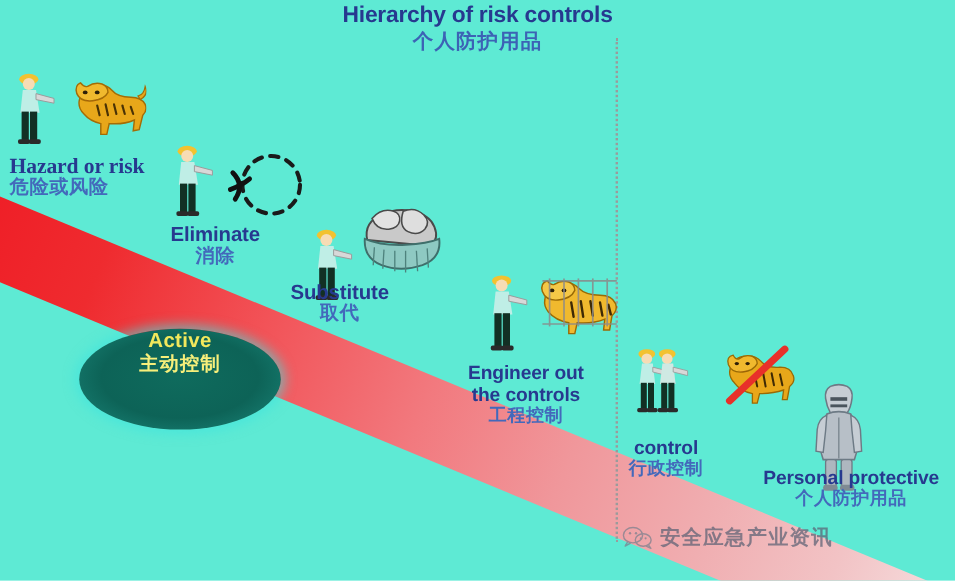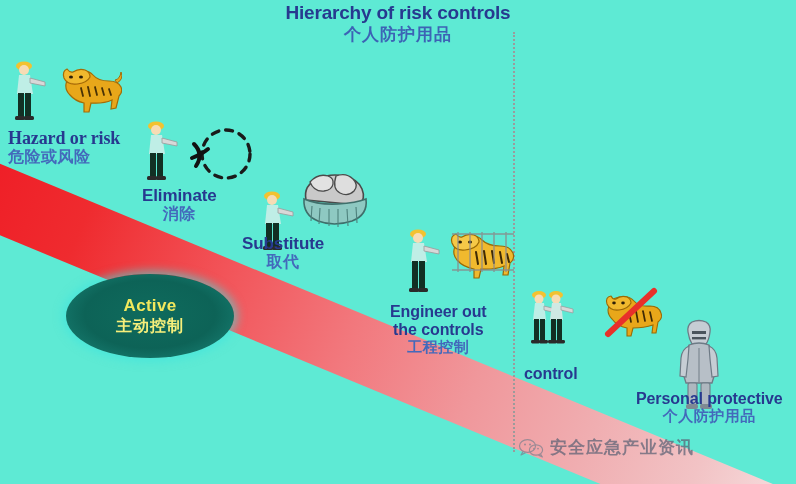--- a/index.html
+++ b/index.html
@@ -118,21 +118,20 @@
     position: absolute;
     left: 66px; top: 274px;
     width: 168px; height: 84px;
     border-radius: 50%;
     background: radial-gradient(ellipse at 50% 48%, #0f6b5d 0%, #0d6357 55%, #14766a 78%, #2fd8cf 97%, rgba(90,240,235,0.35) 100%);
     box-shadow: 0 0 9px 4px rgba(60,228,222,0.55);
     z-index: 7;
     display: flex;
     flex-direction: column;
     align-items: center;
-    justify-content: center;
   }
   .active-oval .en {
     font-size: 17px; font-weight: bold; color: #f2e85c;
     line-height: 20px; letter-spacing: 0.3px;
   }
   .active-oval .zh {
     font-size: 16px; font-weight: bold; color: #f7ef7a;
     line-height: 20px; letter-spacing: 1px;
   }
 
@@ -346,20 +345,21 @@
   </div>
 
   <div class="lbl" id="lbl-engineer">
     <span class="en">Engineer out</span>
     <span class="en">the controls</span>
     <span class="zh">工程控制</span>
   </div>
 
   <div class="lbl" id="lbl-admin">
     <span class="en">control</span>
+    <span class="zh">行政控制</span>
   </div>
 
   <div class="lbl" id="lbl-ppe">
     <span class="en">Personal protective</span>
     <span class="zh">个人防护用品</span>
   </div>
 
   <div class="active-oval">
     <span class="en">Active</span>
     <span class="zh">主动控制</span>

